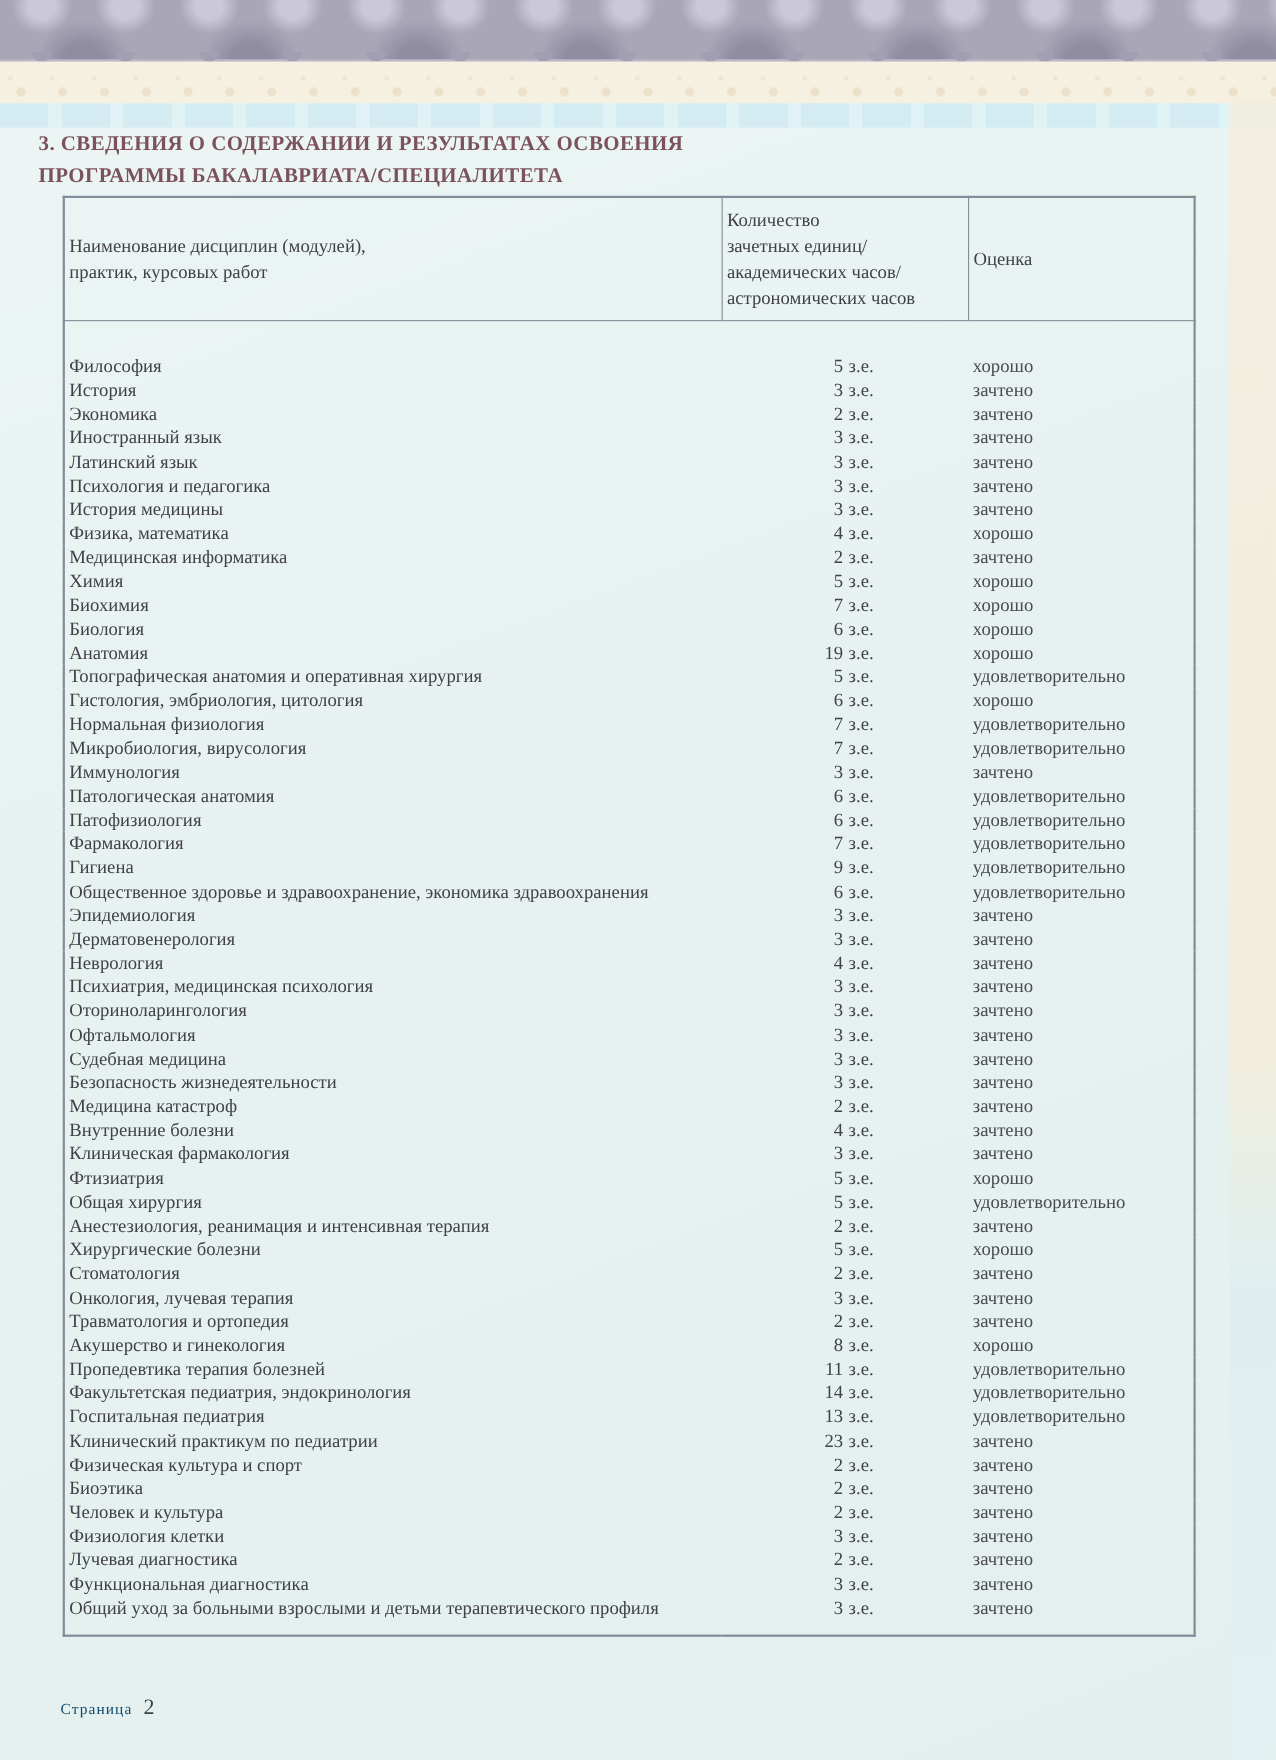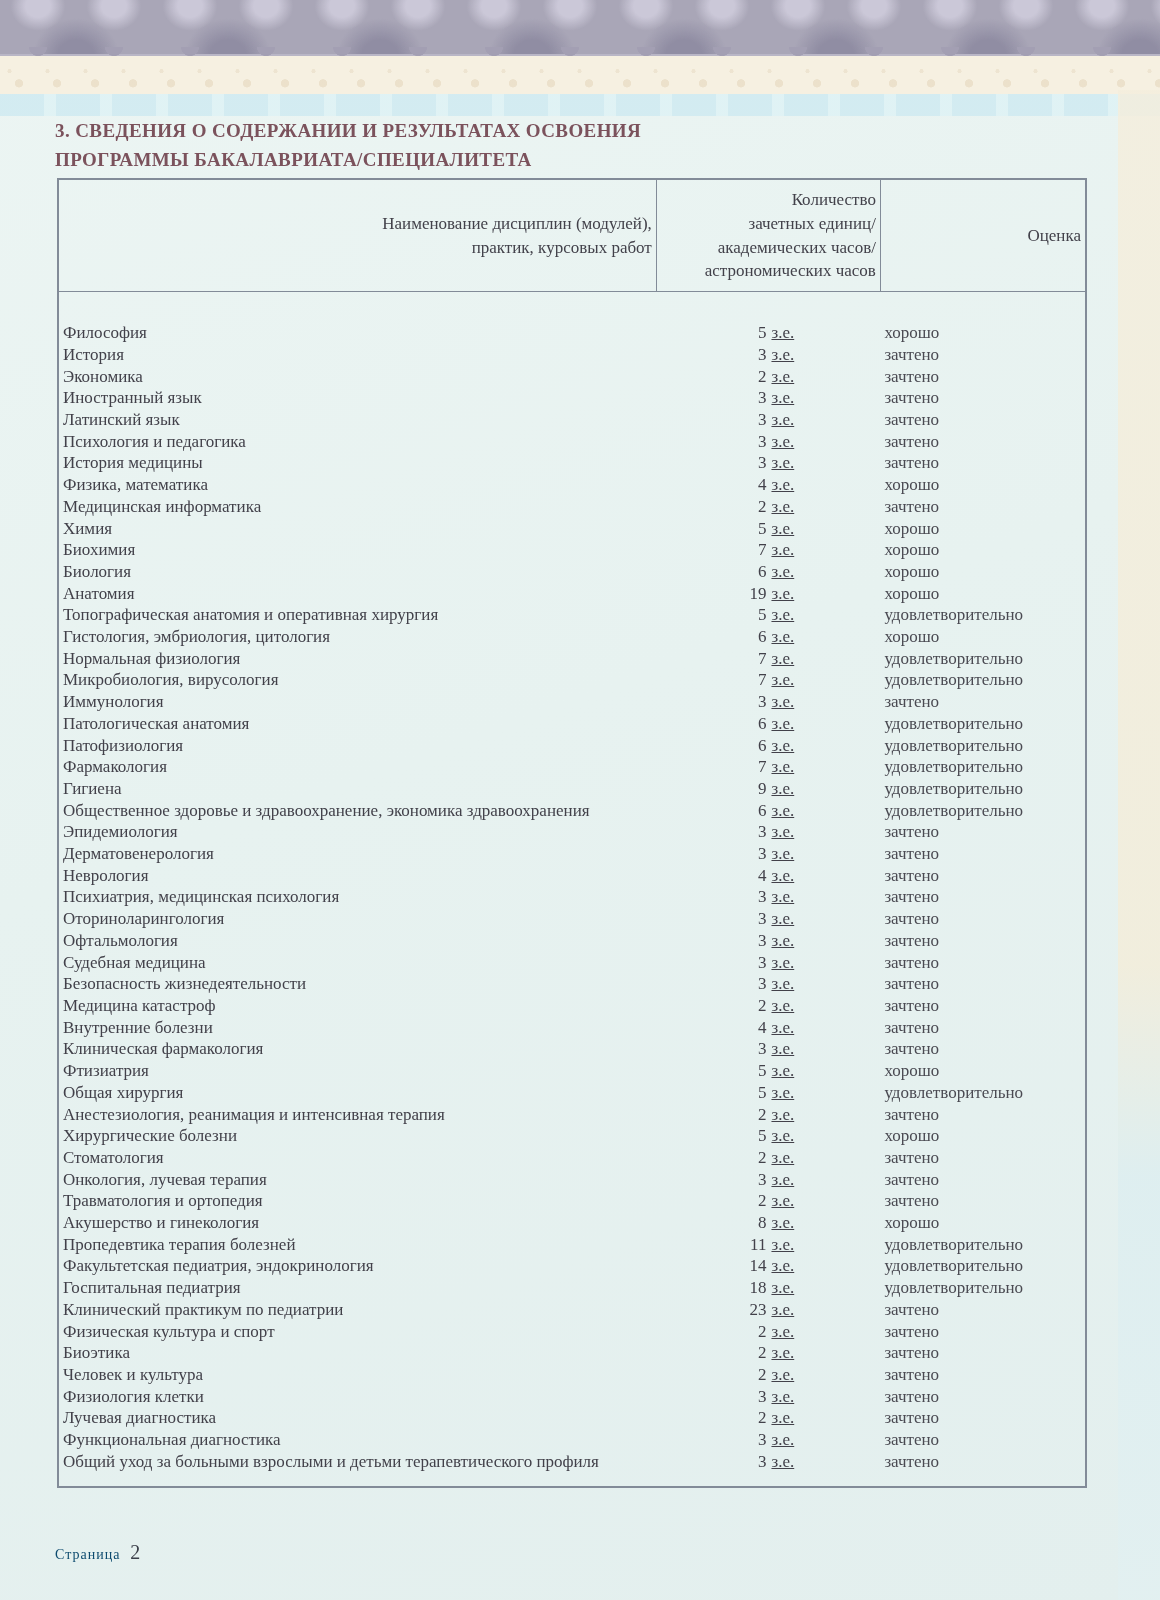--- a/index.html
+++ b/index.html
@@ -37,48 +37,48 @@
     background-image:repeating-linear-gradient(90deg,#cfeaf1 0 44px,#def2f5 44px 56px);
     opacity:.85;
   }
   .right-edge{
     position:absolute;top:90px;right:0;width:42px;bottom:0;
     background:linear-gradient(180deg,#f4eedd 0%,#f3edda 58%,#ddeef0 72%,#e2f0f1 100%);
     opacity:.85;
   }
   
   .section-title{
-    position:absolute;top:116px;left:55px;width:760px;
+    position:absolute;top:116px;left:35px;width:760px;
     font-size:19px;font-weight:600;letter-spacing:.4px;
     line-height:1.55;color:#7b525c;white-space:pre-line;
   }
   
   .doc-table{
     position:absolute;top:178px;left:57px;width:1030px;
     border-collapse:collapse;table-layout:fixed;
     font-size:17px;color:#42414a;
   }
   .doc-table col.c-name{width:58.2%;}
   .doc-table col.c-credits{width:21.8%;}
   .doc-table col.c-grade{width:20%;}
   .doc-table th,.doc-table td{border:none;}
   .doc-table{border:2px solid #828b98;}
   .doc-table thead th{
     border-bottom:1.5px solid #828b98;
-    font-weight:normal;text-align:right;vertical-align:middle;
+    font-weight:normal;text-align:left;vertical-align:middle;
     padding:8px 4px;line-height:1.4;white-space:pre-line;height:86px;
   }
   .doc-table thead th+th{border-left:1.5px solid #828b98;}
   .col-div{border-left:1.5px solid #828b98;}
   tr.spacer td{height:30px;}
   .doc-table tbody td{
     padding:0 4px;line-height:21.7px;vertical-align:bottom;
   }
   td.name-cell{padding-left:11px;text-align:left;margin-left:16px;}
-  td.credits-cell{text-align:center;text-decoration:underline;}
+  td.credits-cell{text-align:center;}
   td.grade-cell{text-align:left;color:#4a4a52;}
   .cred-num{display:inline-block;min-width:24px;text-align:right;}
   .cred-unit{margin-left:5px;}
   tr.pad-bottom td{height:14px;}
   
   .footer{position:absolute;left:55px;top:1541px;}
   .footer .page-label{
     font-size:14px;color:#0c4a6e;letter-spacing:1px;
   }
   .footer .page-number{
@@ -469,21 +469,21 @@
     <td class="name-cell">Факультетская педиатрия, эндокринология</td>
     <td class="credits-cell col-div">
       <span class="cred-num">14</span><span class="cred-unit">з.е.</span>
     </td>
     <td class="grade-cell col-div">удовлетворительно</td>
   </tr>
 
   <tr>
     <td class="name-cell">Госпитальная педиатрия</td>
     <td class="credits-cell col-div">
-      <span class="cred-num">18</span><span class="cred-unit">з.е.</span>
+      <span class="cred-num">13</span><span class="cred-unit">з.е.</span>
     </td>
     <td class="grade-cell col-div">удовлетворительно</td>
   </tr>
 
   <tr>
     <td class="name-cell">Клинический практикум по педиатрии</td>
     <td class="credits-cell col-div">
       <span class="cred-num">23</span><span class="cred-unit">з.е.</span>
     </td>
     <td class="grade-cell col-div">зачтено</td>

